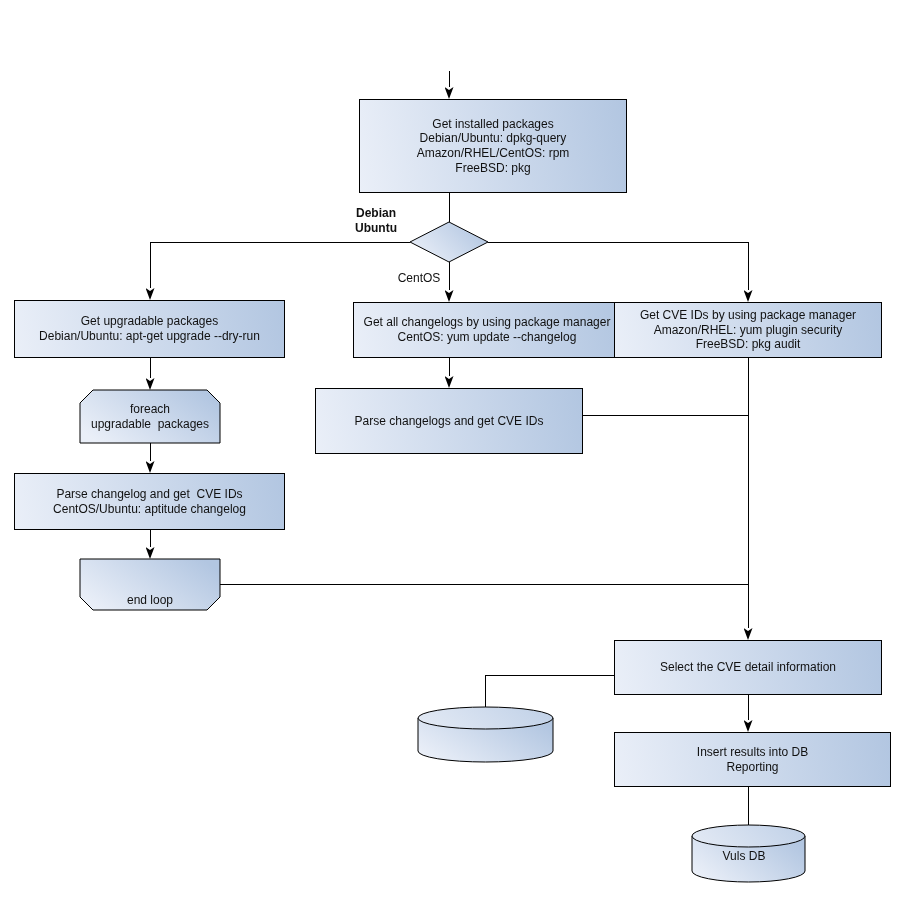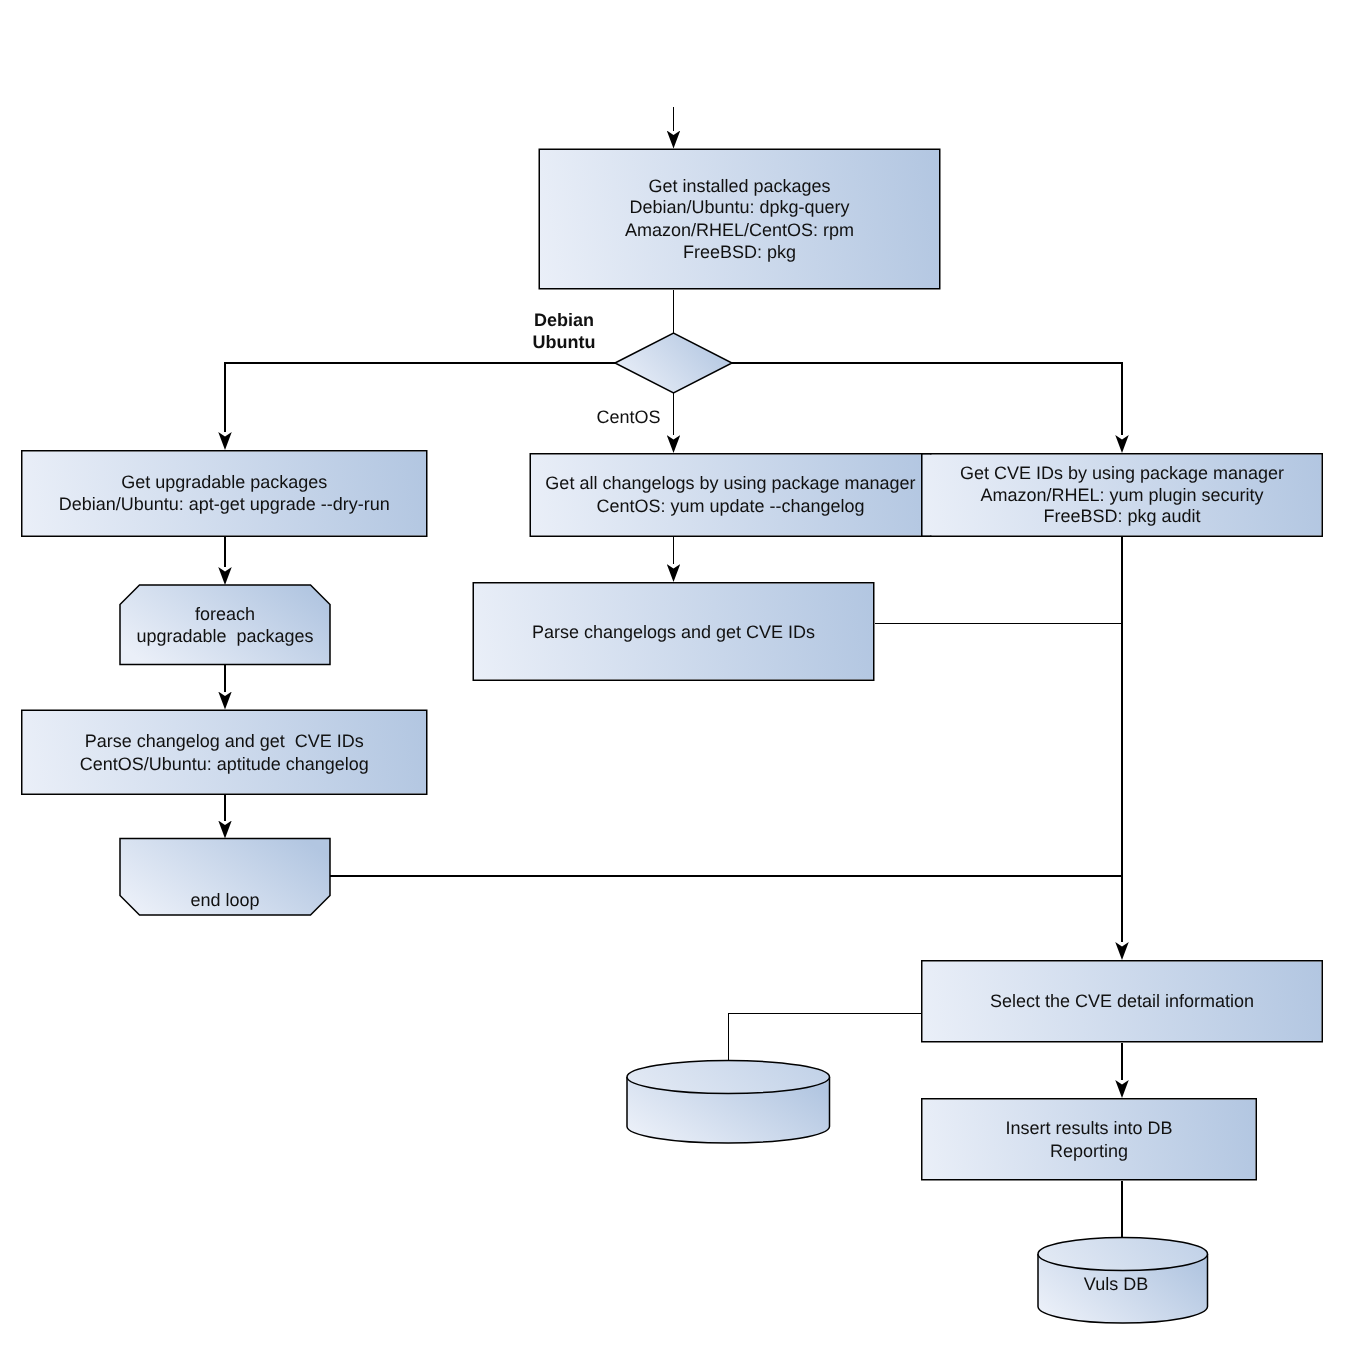--- a/index.html
+++ b/index.html
@@ -59,21 +59,21 @@
 
   
   .n-detect      { left: 315px; top: 15px;  width: 268px; height: 56px; }
   .n-installed   { left: 315px; top: 99px;  width: 268px; height: 94px; margin-left: 44px; }
   .n-upgradable  { left: 14px;  top: 300px; width: 271px; height: 58px; }
   .n-parse-one   { left: 14px;  top: 473px; width: 271px; height: 57px; }
   .n-changelogs  { left: 315px; top: 302px; width: 268px; height: 56px; margin-left: 38px; }
   .n-parse-many  { left: 315px; top: 388px; width: 268px; height: 66px; }
   .n-cveids      { left: 614px; top: 302px; width: 268px; height: 56px; }
   .n-select      { left: 614px; top: 640px; width: 268px; height: 55px; }
-  .n-insert      { left: 614px; top: 732px; width: 224px; height: 55px; }
+  .n-insert      { left: 614px; top: 732px; width: 277px; height: 55px; }
 
   
   .l-foreach  { left: 80px;  top: 390px; width: 140px; height: 53px; border-radius: 24px; }
   .l-endloop  { left: 80px;  top: 559px; width: 140px; height: 51px; margin-top: 16px; }
   .l-cvedb    { left: 418px; top: 718px; width: 135px; height: 40px; }
   .l-vulsdb   { left: 692px; top: 836px; width: 104px; height: 40px; }
 
   
   .l-debian   { left: 331px; top: 206px; width: 90px; font-weight: bold; }
   .l-amazon   { left: 479px; top: 193px; width: 90px; }

